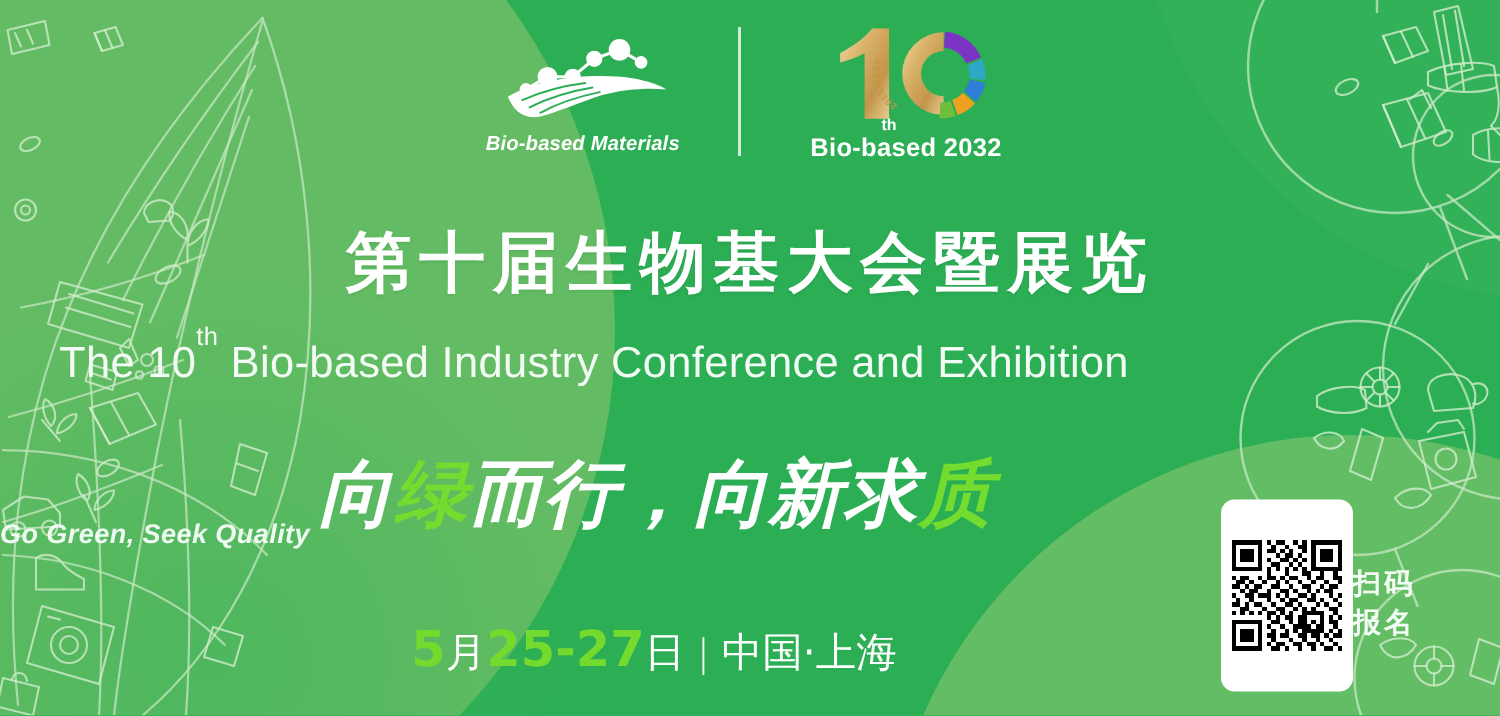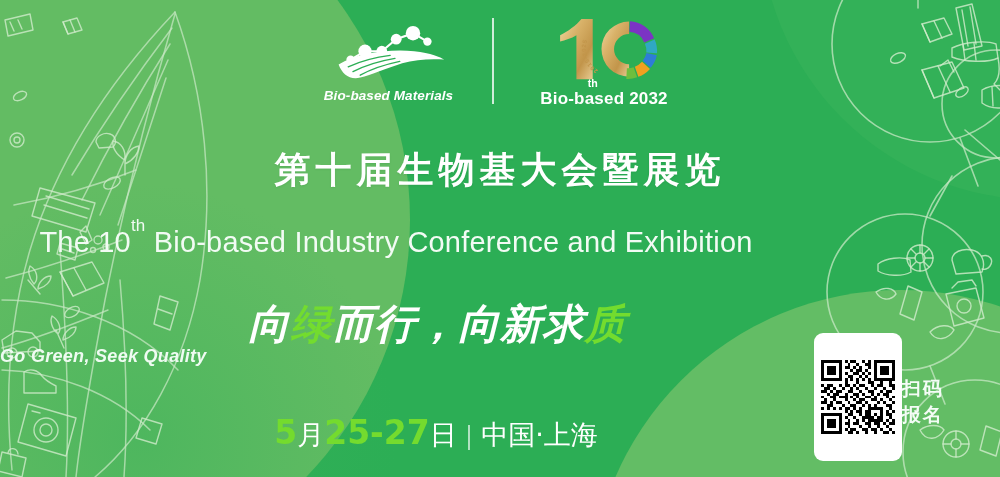--- a/index.html
+++ b/index.html
@@ -58,37 +58,37 @@
   #logo-right .mark{ width:130px; height:74px; }
   #logo-right .word{
     color:#ffffff; font-size:17px; font-weight:bold;
     letter-spacing:.2px; margin-top:1px; white-space:nowrap;
   }
 
   
   #title-cn{
     position:absolute; left:0; top:146px; width:1000px;
     text-align:center; color:#ffffff;
-    font-size:36px; font-weight:bold;
+    font-size:44px; font-weight:bold;
     letter-spacing:5px;
     font-family:"DejaVu Sans","Liberation Sans",sans-serif;
     text-shadow:0 1px 2px rgba(0,80,30,.10);
   }
   #title-en{
     position:absolute; left:0; top:226px; width:792px;
     text-align:center; color:#F2FBF4;
     font-size:29px; font-weight:400; letter-spacing:.2px;
   }
   #title-en sup{ font-size:17px; top:-.62em; position:relative; }
 
   
   #slogan-cn{
     position:absolute; left:0; top:297px; width:875px;
     text-align:center;
-    font-size:41px; font-weight:bold; font-style:italic;
+    font-size:49px; font-weight:bold; font-style:italic;
     letter-spacing:1px;
     font-family:"DejaVu Sans","Liberation Sans",sans-serif;
     color:#ffffff;
   }
   #slogan-cn .hi{ color:#73DC2E; }
   #slogan-en{
     position:absolute; left:0; top:346px; width:1000px;
     text-align:left; color:#EFFBF2;
     font-size:18px; font-style:italic; font-weight:bold; letter-spacing:.3px;
   }

